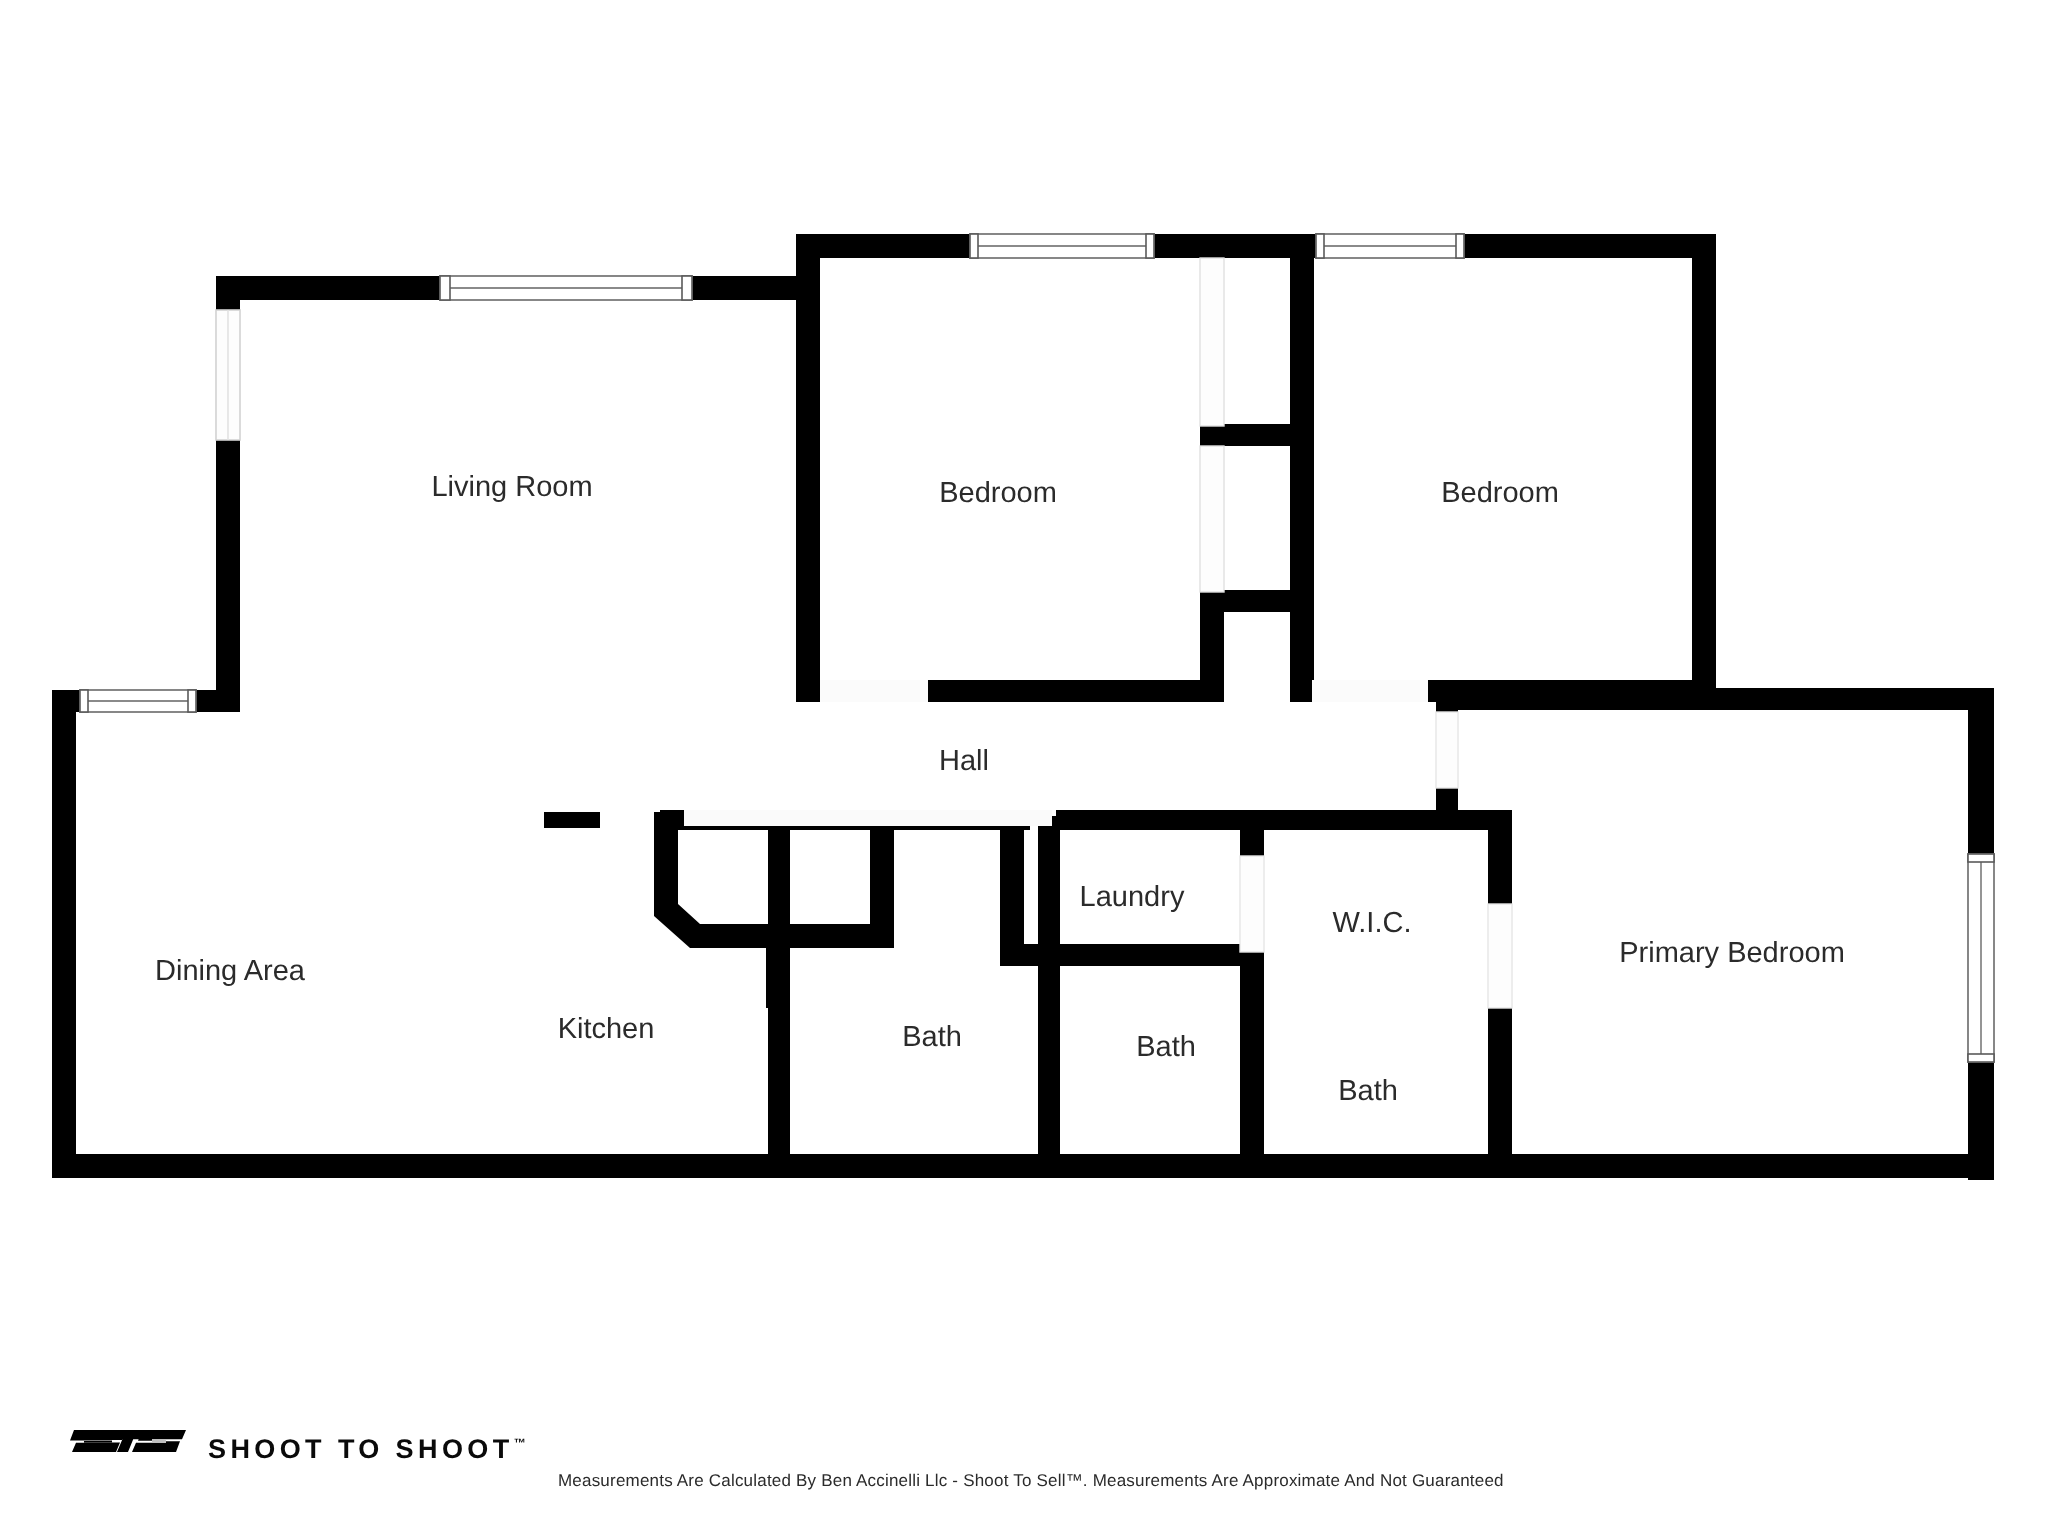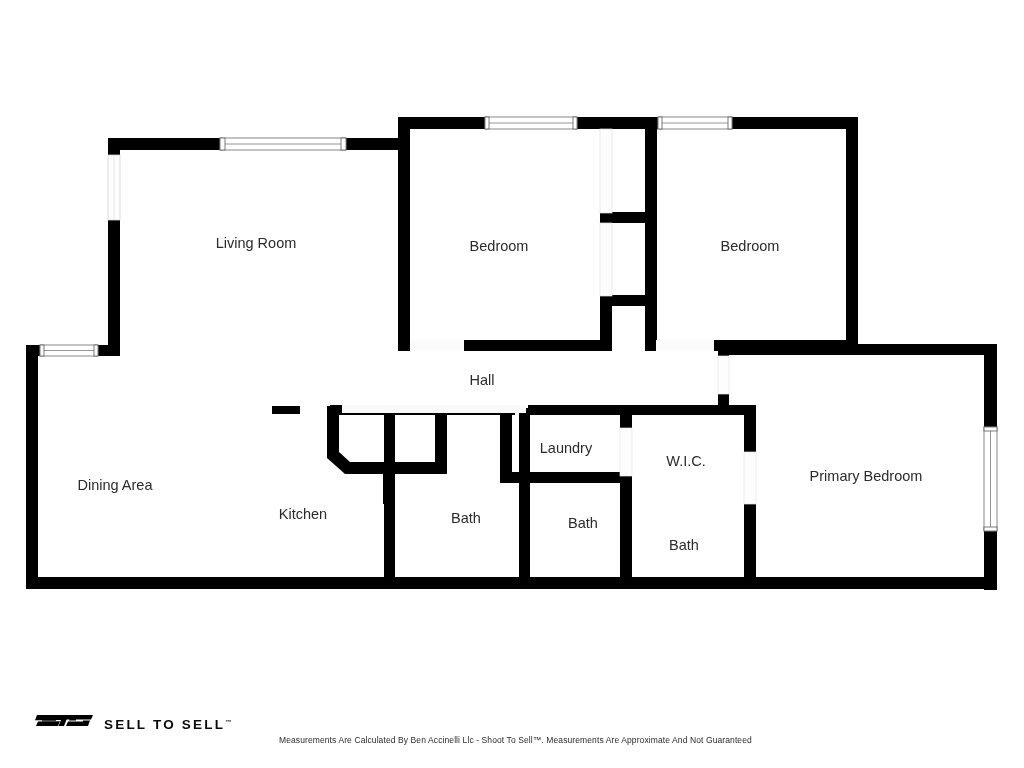--- a/index.html
+++ b/index.html
@@ -192,16 +192,16 @@
 </div>
 
 <div class="brand">
   <svg class="brand-mark" width="62" height="20" viewBox="0 0 62 20">
     <g fill="#000000">
       <path d="M4,2 L30,2 L28,7 L9,7 L9,8.2 L27,8.2 L25,13 L3,13 L5,8.4 L23,8.4 L23,7.2 L2,7.2 Z"></path>
       <path d="M22,2 L40,2 L38.3,6.6 L33.6,6.6 L31,13 L25.5,13 L28.2,6.6 L20.4,6.6 Z"></path>
       <path d="M38,2 L60,2 L58,6.6 L43,6.6 L43,7.6 L57,7.6 L55,13 L33,13 L35,8.4 L50,8.4 L50,7.4 L36,7.4 Z"></path>
     </g>
   </svg>
-  <span class="brand-word"><span>SELL TO SELL</span><span class="brand-tm">™</span></span>
+  <span class="brand-word"><span>SHOOT TO SHOOT</span><span class="brand-tm">™</span></span>
 </div>
 
 <div class="footer-note">Measurements Are Calculated By Ben Accinelli Llc - Shoot To Sell™. Measurements Are Approximate And Not Guaranteed</div>
 
 </body></html>

